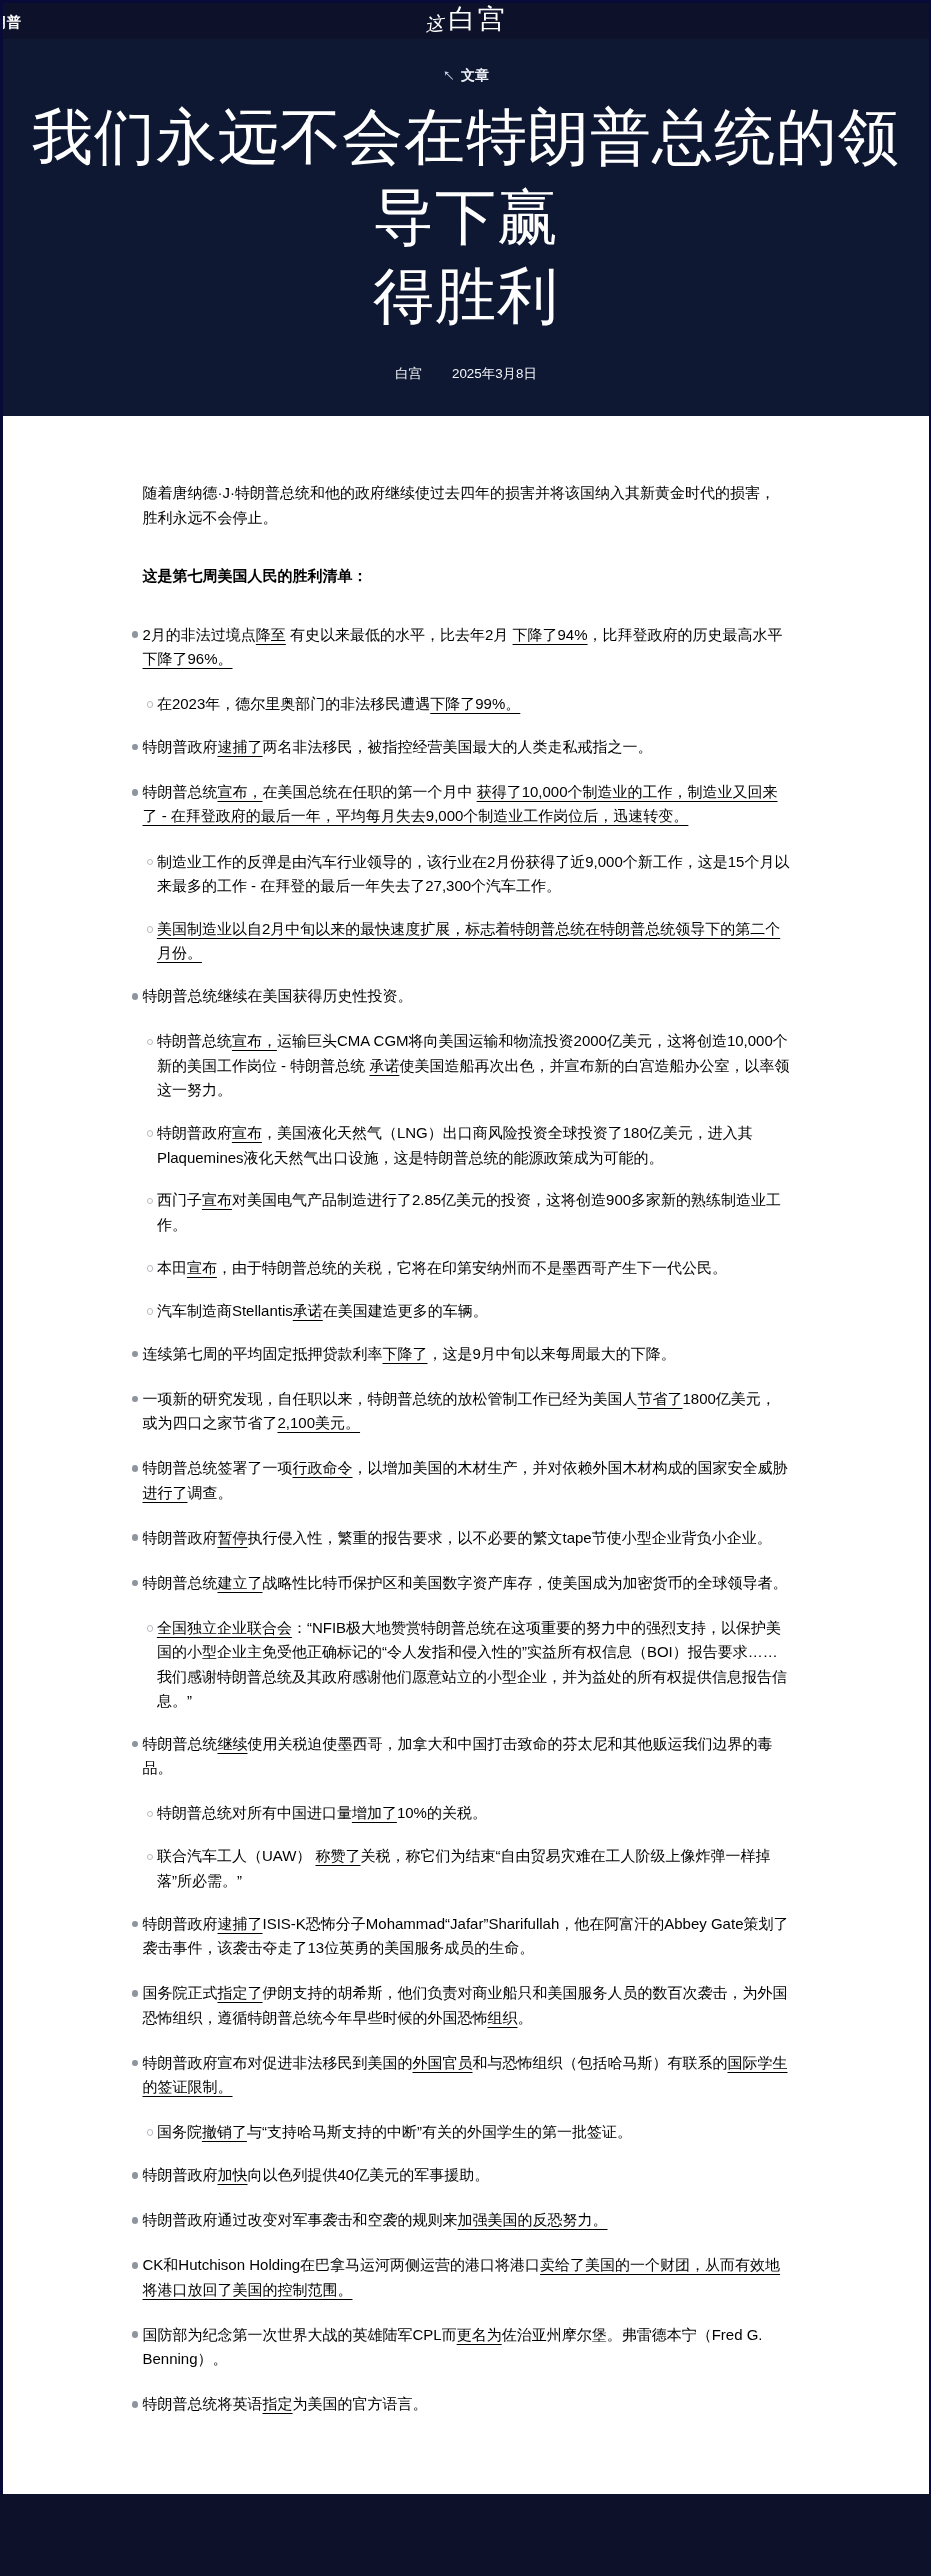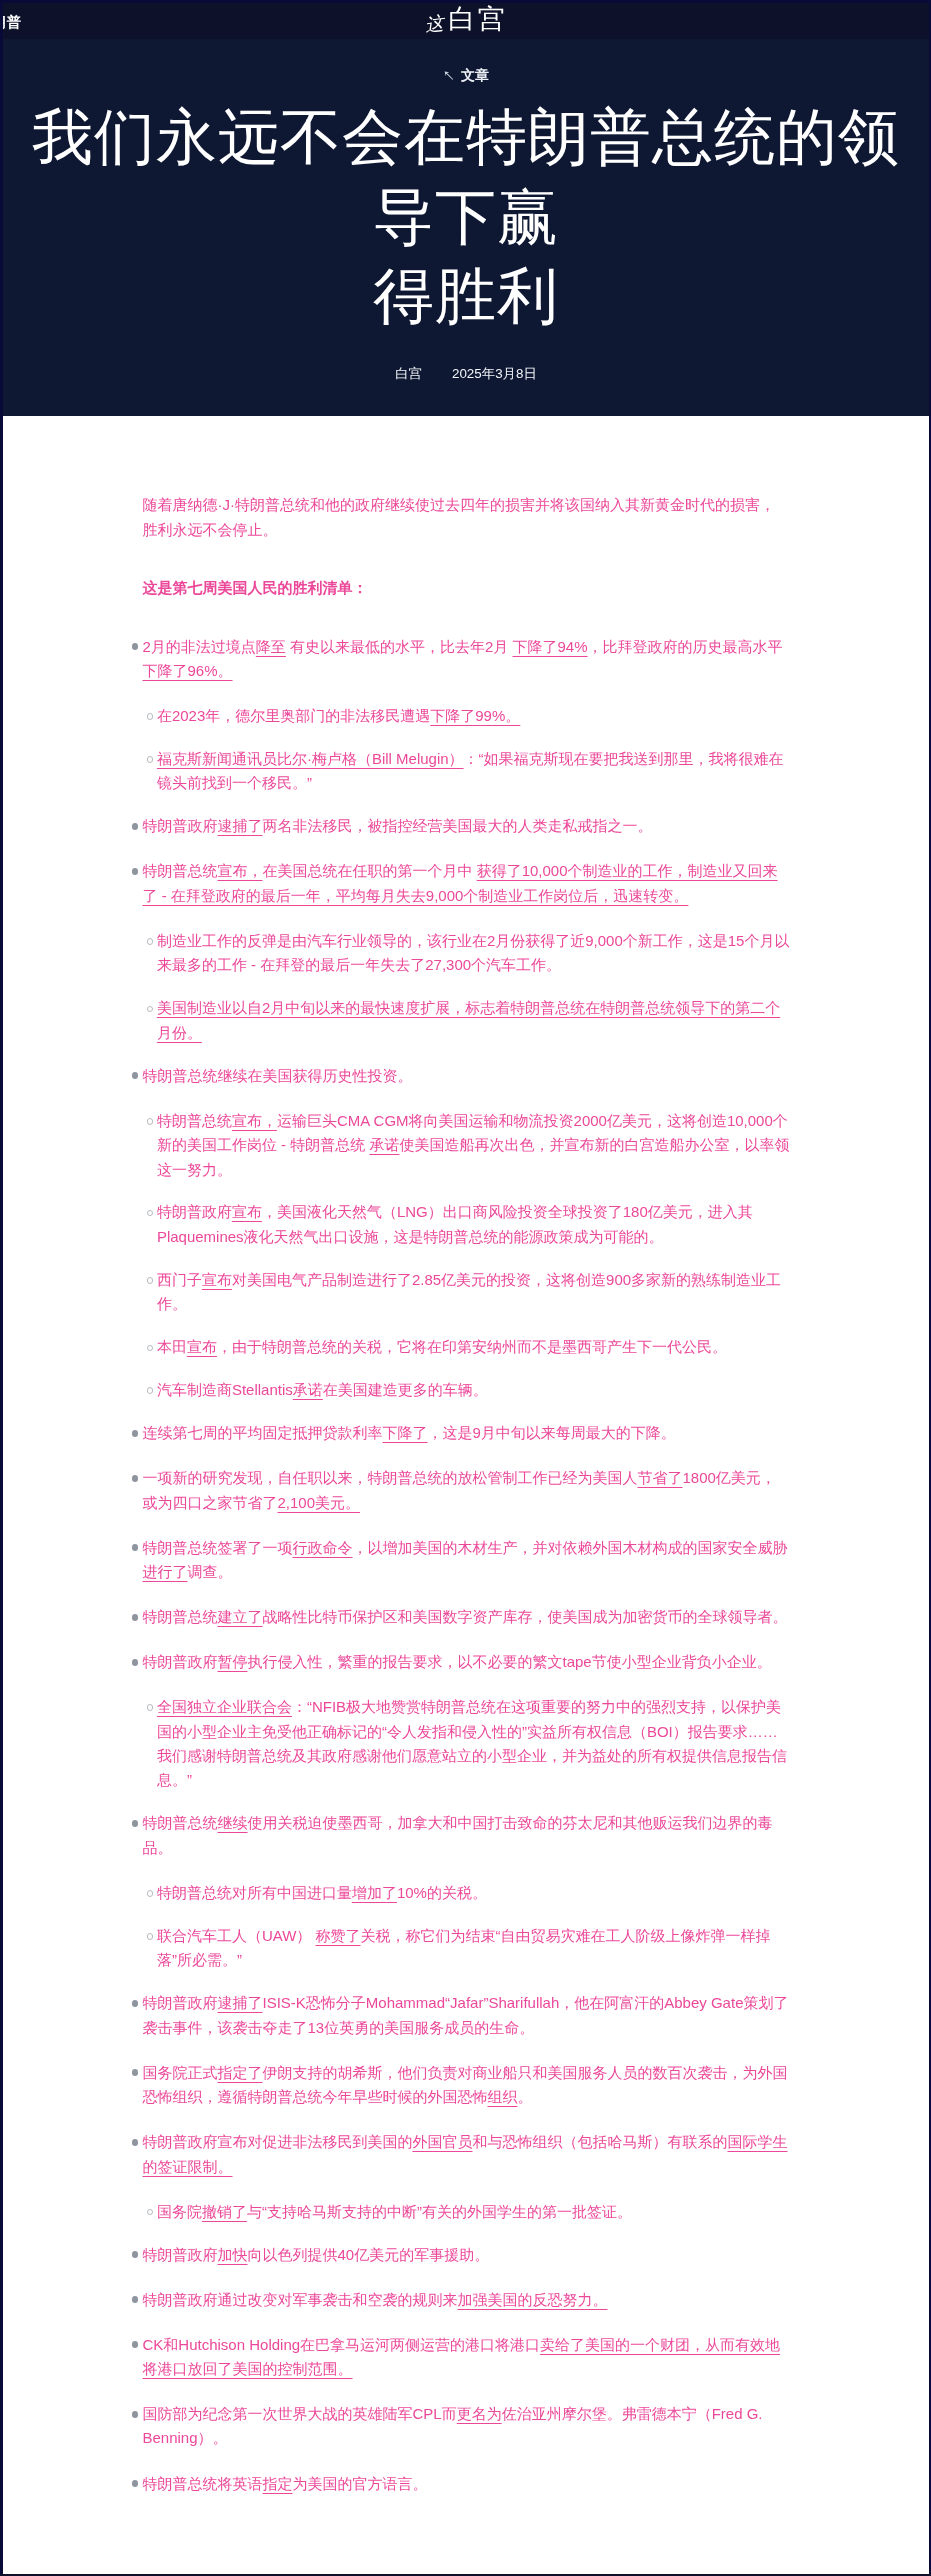--- a/index.html
+++ b/index.html
@@ -15,21 +15,21 @@
   .logo-text{font-family:"Liberation Serif",serif;font-size:27px;color:#ffffff;letter-spacing:2.6px;line-height:1;}
   
   .hero{background:#0e1833;text-align:center;padding:28px 20.6px 33px;}
   .eyebrow{display:inline-flex;align-items:center;gap:6.2px;color:#eef1f7;font-size:14px;font-weight:600;cursor:pointer;}
   .eyebrow-icon{color:#c9d1e0;font-size:12px;line-height:1;}
   .title{margin:13.4px auto 0;max-width:886px;color:#ffffff;font-family:"Liberation Serif",serif;
          font-weight:400;font-size:61px;line-height:1.3;letter-spacing:1px;}
   .byline{margin-top:29px;display:flex;justify-content:center;gap:30px;color:#f3f5f9;font-size:13.4px;}
   
   .content{background:#ffffff;padding:61px 0 57px;}
-  .column{width:647px;margin:16px auto;color:#ec4899;font-size:15px;line-height:1.63;}
+  .column{width:647px;margin:4px auto;color:#000000;font-size:15px;line-height:1.63;}
   .intro{margin:0 0 34px;}
   .heading{font-weight:700;margin:0 0 34px;}
   ul.victory{list-style:none;margin:0;padding:0;}
   ul.victory li{position:relative;margin-bottom:20.6px;}
   ul.victory li.level2{margin-left:14.4px;margin-bottom:18.5px;}
   ul.victory li.level1::before{content:"";position:absolute;left:-10.8px;top:8.8px;width:6.2px;height:6.7px;border-radius:50%;
         background:#8f959e;}
   ul.victory li.level2::before{content:"";position:absolute;left:-10.3px;top:9.3px;width:4.6px;height:4.6px;border-radius:50%;
         border:1px solid #b7bbc0;background:#ffffff;}
   u.lnk{text-decoration-line:underline;text-decoration-thickness:1.3px;text-underline-offset:3.6px;cursor:pointer;}
@@ -62,36 +62,35 @@
     </div>
   </section>
 
   <main class="content">
     <div class="column">
       <p class="intro">随着唐纳德·J·特朗普总统和他的政府继续使过去四年的损害并将该国纳入其新黄金时代的损害，胜利永远不会停止。</p>
       <p class="heading">这是第七周美国人民的胜利清单：</p>
       <ul class="victory">
           <li class="level1">2月的非法过境点<u class="lnk">降至</u> 有史以来最低的水平，比去年2月 <u class="lnk">下降了94%</u>，比拜登政府的历史最高水平 <u class="lnk">下降了96%。</u></li>
           <li class="level2">在2023年，德尔里奥部门的非法移民遭遇<u class="lnk">下降了99%。</u></li>
-          <li class="level2"><u class="lnk">福克斯新闻通讯员比尔·梅卢格（Bill Melugin）</u>：“如果福克斯现在要把我送到那里，我将很难在镜头前找到一个移民。”</li>
           <li class="level1">特朗普政府<u class="lnk">逮捕了</u>两名非法移民，被指控经营美国最大的人类走私戒指之一。</li>
           <li class="level1">特朗普总统<u class="lnk">宣布，</u>在美国总统在任职的第一个月中 <u class="lnk">获得了10,000个制造业的工作，制造业又回来了 - 在拜登政府的最后一年，平均每月失去9,000个制造业工作岗位后，迅速转变。</u></li>
           <li class="level2">制造业工作的反弹是由汽车行业领导的，该行业在2月份获得了近9,000个新工作，这是15个月以来最多的工作 - 在拜登的最后一年失去了27,300个汽车工作。</li>
           <li class="level2"><u class="lnk">美国制造业以自2月中旬以来的最快速度扩展，标志着特朗普总统在特朗普总统领导下的第二个月份。</u></li>
           <li class="level1">特朗普总统继续在美国获得历史性投资。</li>
           <li class="level2">特朗普总统<u class="lnk">宣布，</u>运输巨头CMA CGM将向美国运输和物流投资2000亿美元，这将创造10,000个新的美国工作岗位 - 特朗普总统 <u class="lnk">承诺</u>使美国造船再次出色，并宣布新的白宫造船办公室，以率领这一努力。</li>
           <li class="level2">特朗普政府<u class="lnk">宣布</u>，美国液化天然气（LNG）出口商风险投资全球投资了180亿美元，进入其Plaquemines液化天然气出口设施，这是特朗普总统的能源政策成为可能的。</li>
           <li class="level2">西门子<u class="lnk">宣布</u>对美国电气产品制造进行了2.85亿美元的投资，这将创造900多家新的熟练制造业工作。</li>
           <li class="level2">本田<u class="lnk">宣布</u>，由于特朗普总统的关税，它将在印第安纳州而不是墨西哥产生下一代公民。</li>
           <li class="level2">汽车制造商Stellantis<u class="lnk">承诺</u>在美国建造更多的车辆。</li>
           <li class="level1">连续第七周的平均固定抵押贷款利率<u class="lnk">下降了</u>，这是9月中旬以来每周最大的下降。</li>
           <li class="level1">一项新的研究发现，自任职以来，特朗普总统的放松管制工作已经为美国人<u class="lnk">节省了</u>1800亿美元，或为四口之家节省了<u class="lnk">2,100美元。</u></li>
           <li class="level1">特朗普总统签署了一项<u class="lnk">行政命令</u>，以增加美国的木材生产，并对依赖外国木材构成的国家安全威胁<u class="lnk">进行了</u>调查。</li>
+          <li class="level1">特朗普政府<u class="lnk">暂停</u>执行侵入性，繁重的报告要求，以不必要的繁文tape节使小型企业背负小企业。</li>
           <li class="level1">特朗普总统<u class="lnk">建立了</u>战略性比特币保护区和美国数字资产库存，使美国成为加密货币的全球领导者。</li>
-          <li class="level1">特朗普政府<u class="lnk">暂停</u>执行侵入性，繁重的报告要求，以不必要的繁文tape节使小型企业背负小企业。</li>
           <li class="level2"><u class="lnk">全国独立企业联合会</u>：“NFIB极大地赞赏特朗普总统在这项重要的努力中的强烈支持，以保护美国的小型企业主免受他正确标记的“令人发指和侵入性的”实益所有权信息（BOI）报告要求……我们感谢特朗普总统及其政府感谢他们愿意站立的小型企业，并为益处的所有权提供信息报告信息。”</li>
           <li class="level1">特朗普总统<u class="lnk">继续</u>使用关税迫使墨西哥，加拿大和中国打击致命的芬太尼和其他贩运我们边界的毒品。</li>
           <li class="level2">特朗普总统对所有中国进口量<u class="lnk">增加了</u>10%的关税。</li>
           <li class="level2">联合汽车工人（UAW） <u class="lnk">称赞了</u>关税，称它们为结束“自由贸易灾难在工人阶级上像炸弹一样掉落”所必需。”</li>
           <li class="level1">特朗普政府<u class="lnk">逮捕了</u>ISIS-K恐怖分子Mohammad“Jafar”Sharifullah，他在阿富汗的Abbey Gate策划了袭击事件，该袭击夺走了13位英勇的美国服务成员的生命。</li>
           <li class="level1">国务院正式<u class="lnk">指定了</u>伊朗支持的胡希斯，他们负责对商业船只和美国服务人员的数百次袭击，为外国恐怖组织，遵循特朗普总统今年早些时候的外国恐怖<u class="lnk">组织</u>。</li>
           <li class="level1">特朗普政府宣布对促进非法移民到美国的<u class="lnk">外国官员</u>和与恐怖组织（包括哈马斯）有联系的<u class="lnk">国际学生的签证限制。</u></li>
           <li class="level2">国务院<u class="lnk">撤销了</u>与“支持哈马斯支持的中断”有关的外国学生的第一批签证。</li>
           <li class="level1">特朗普政府<u class="lnk">加快</u>向以色列提供40亿美元的军事援助。</li>
           <li class="level1">特朗普政府通过改变对军事袭击和空袭的规则来<u class="lnk">加强美国的反恐努力。</u></li>

